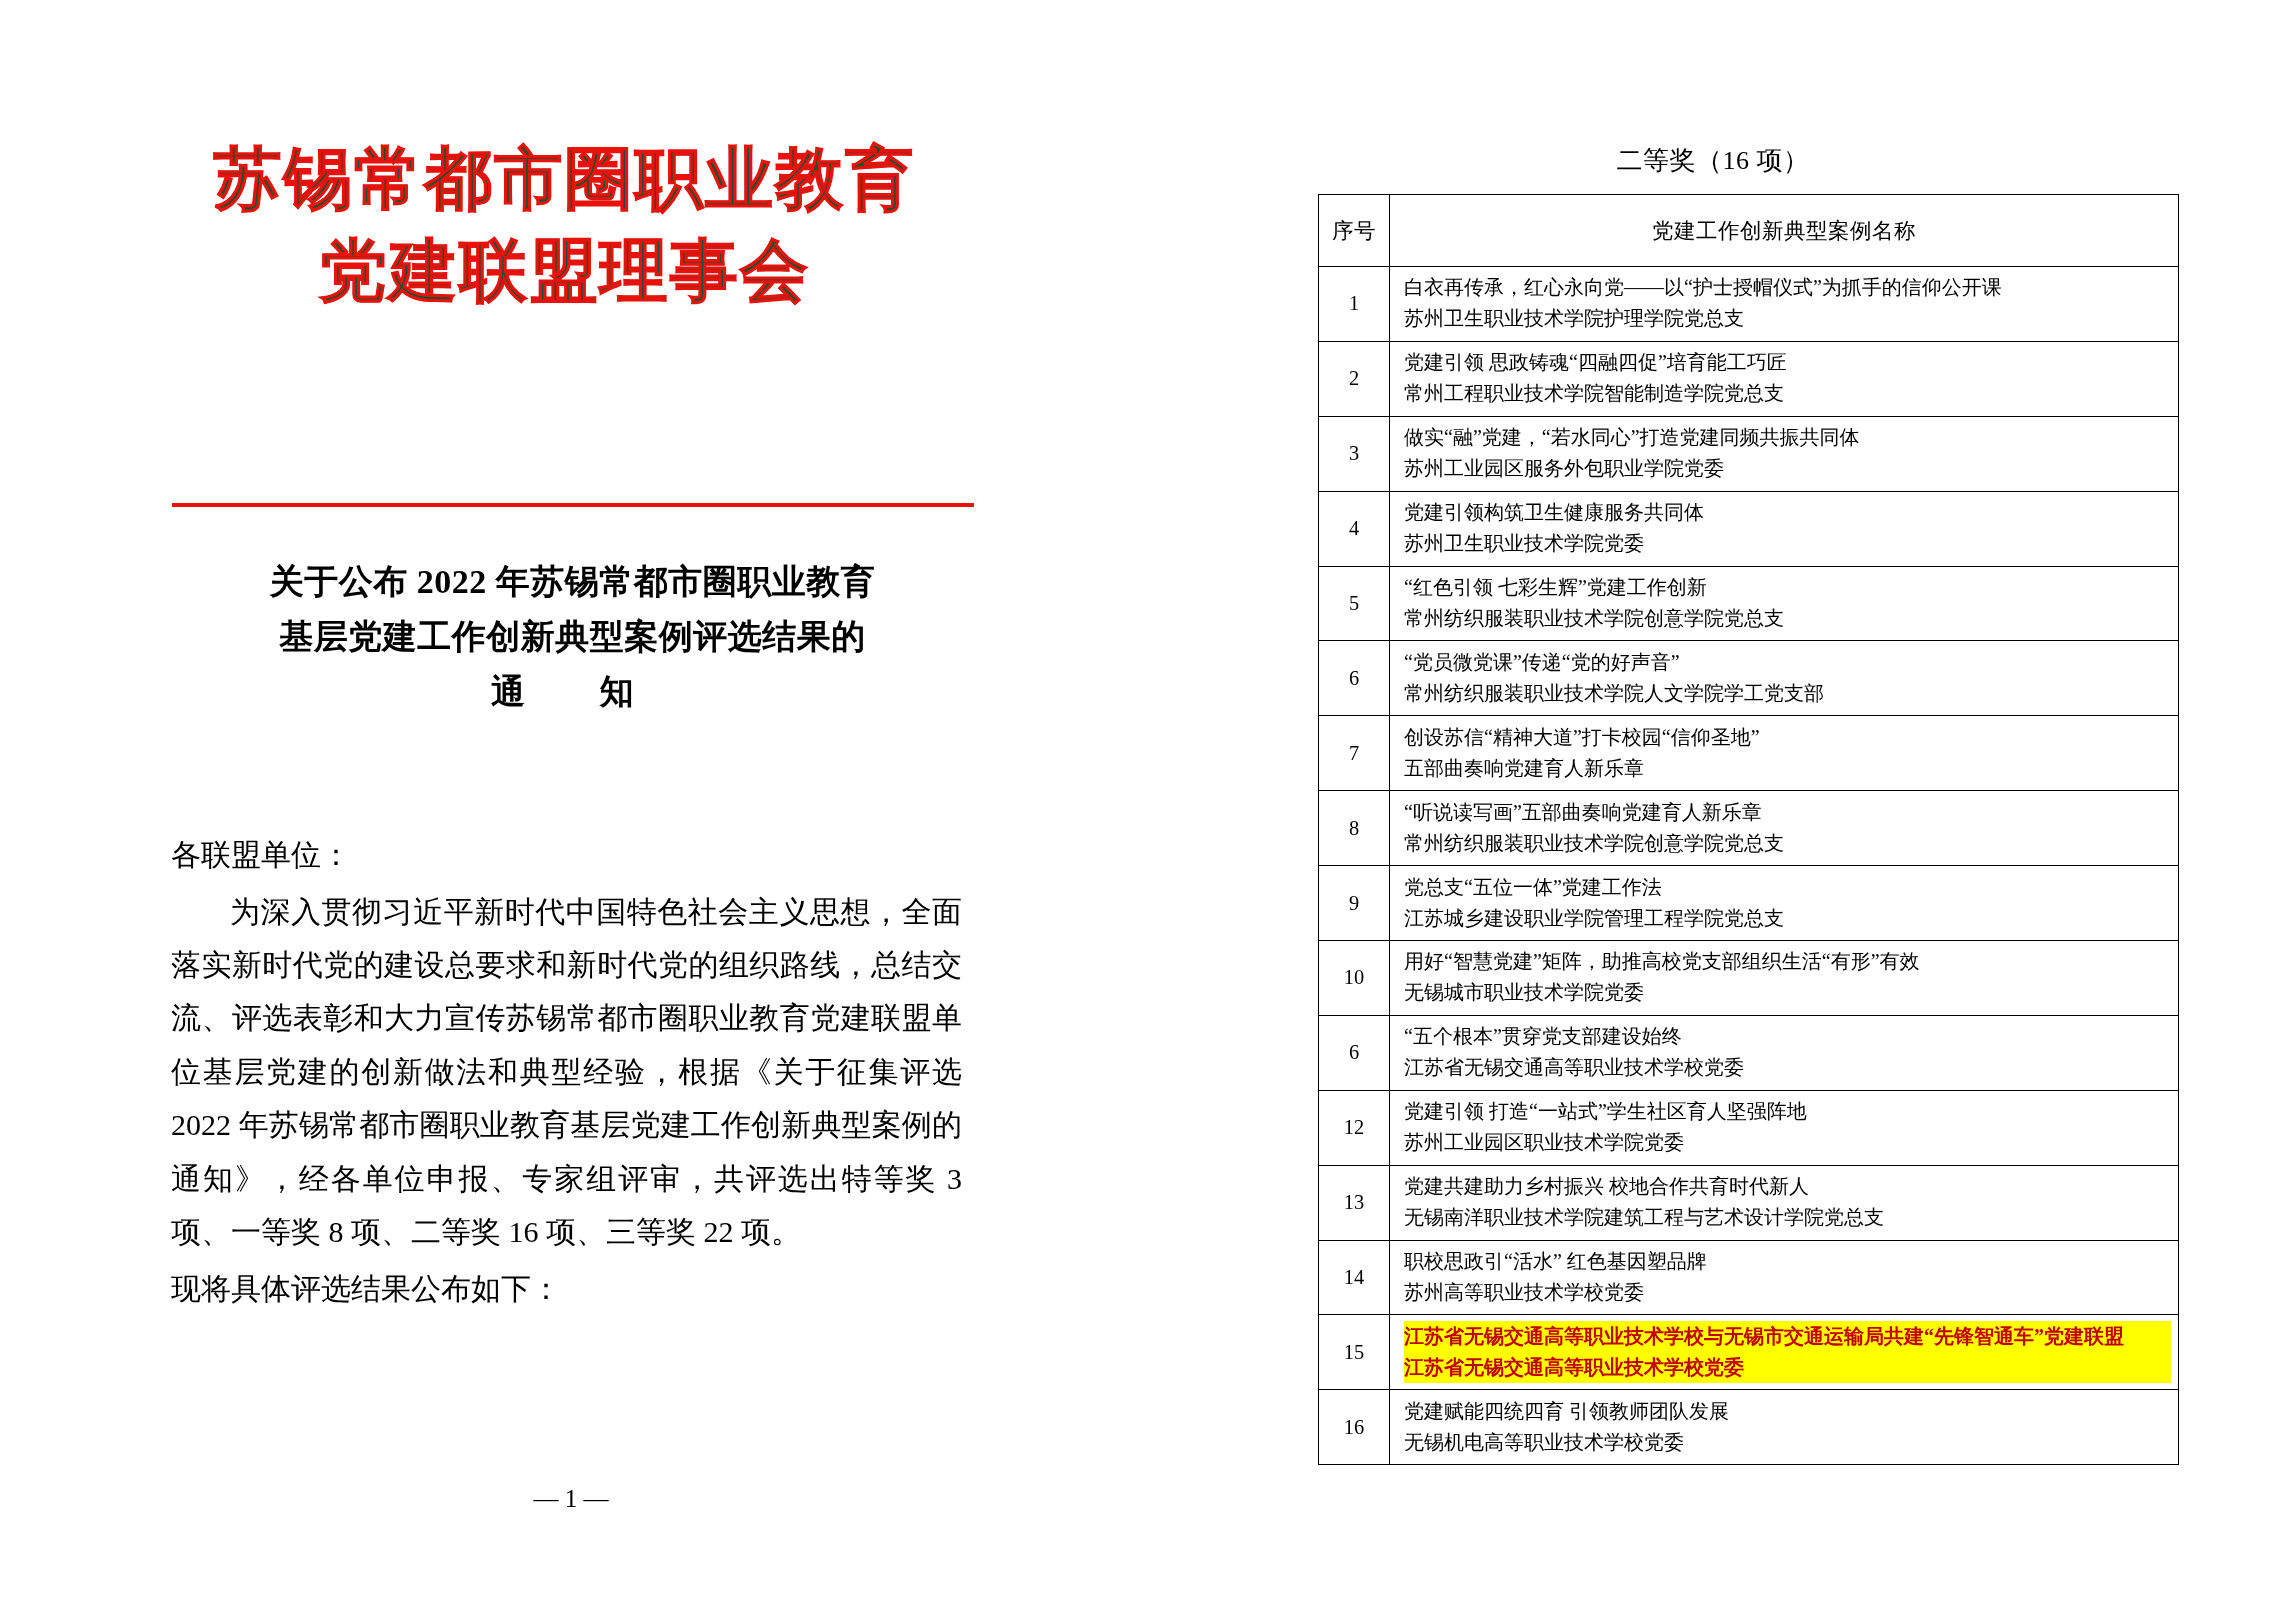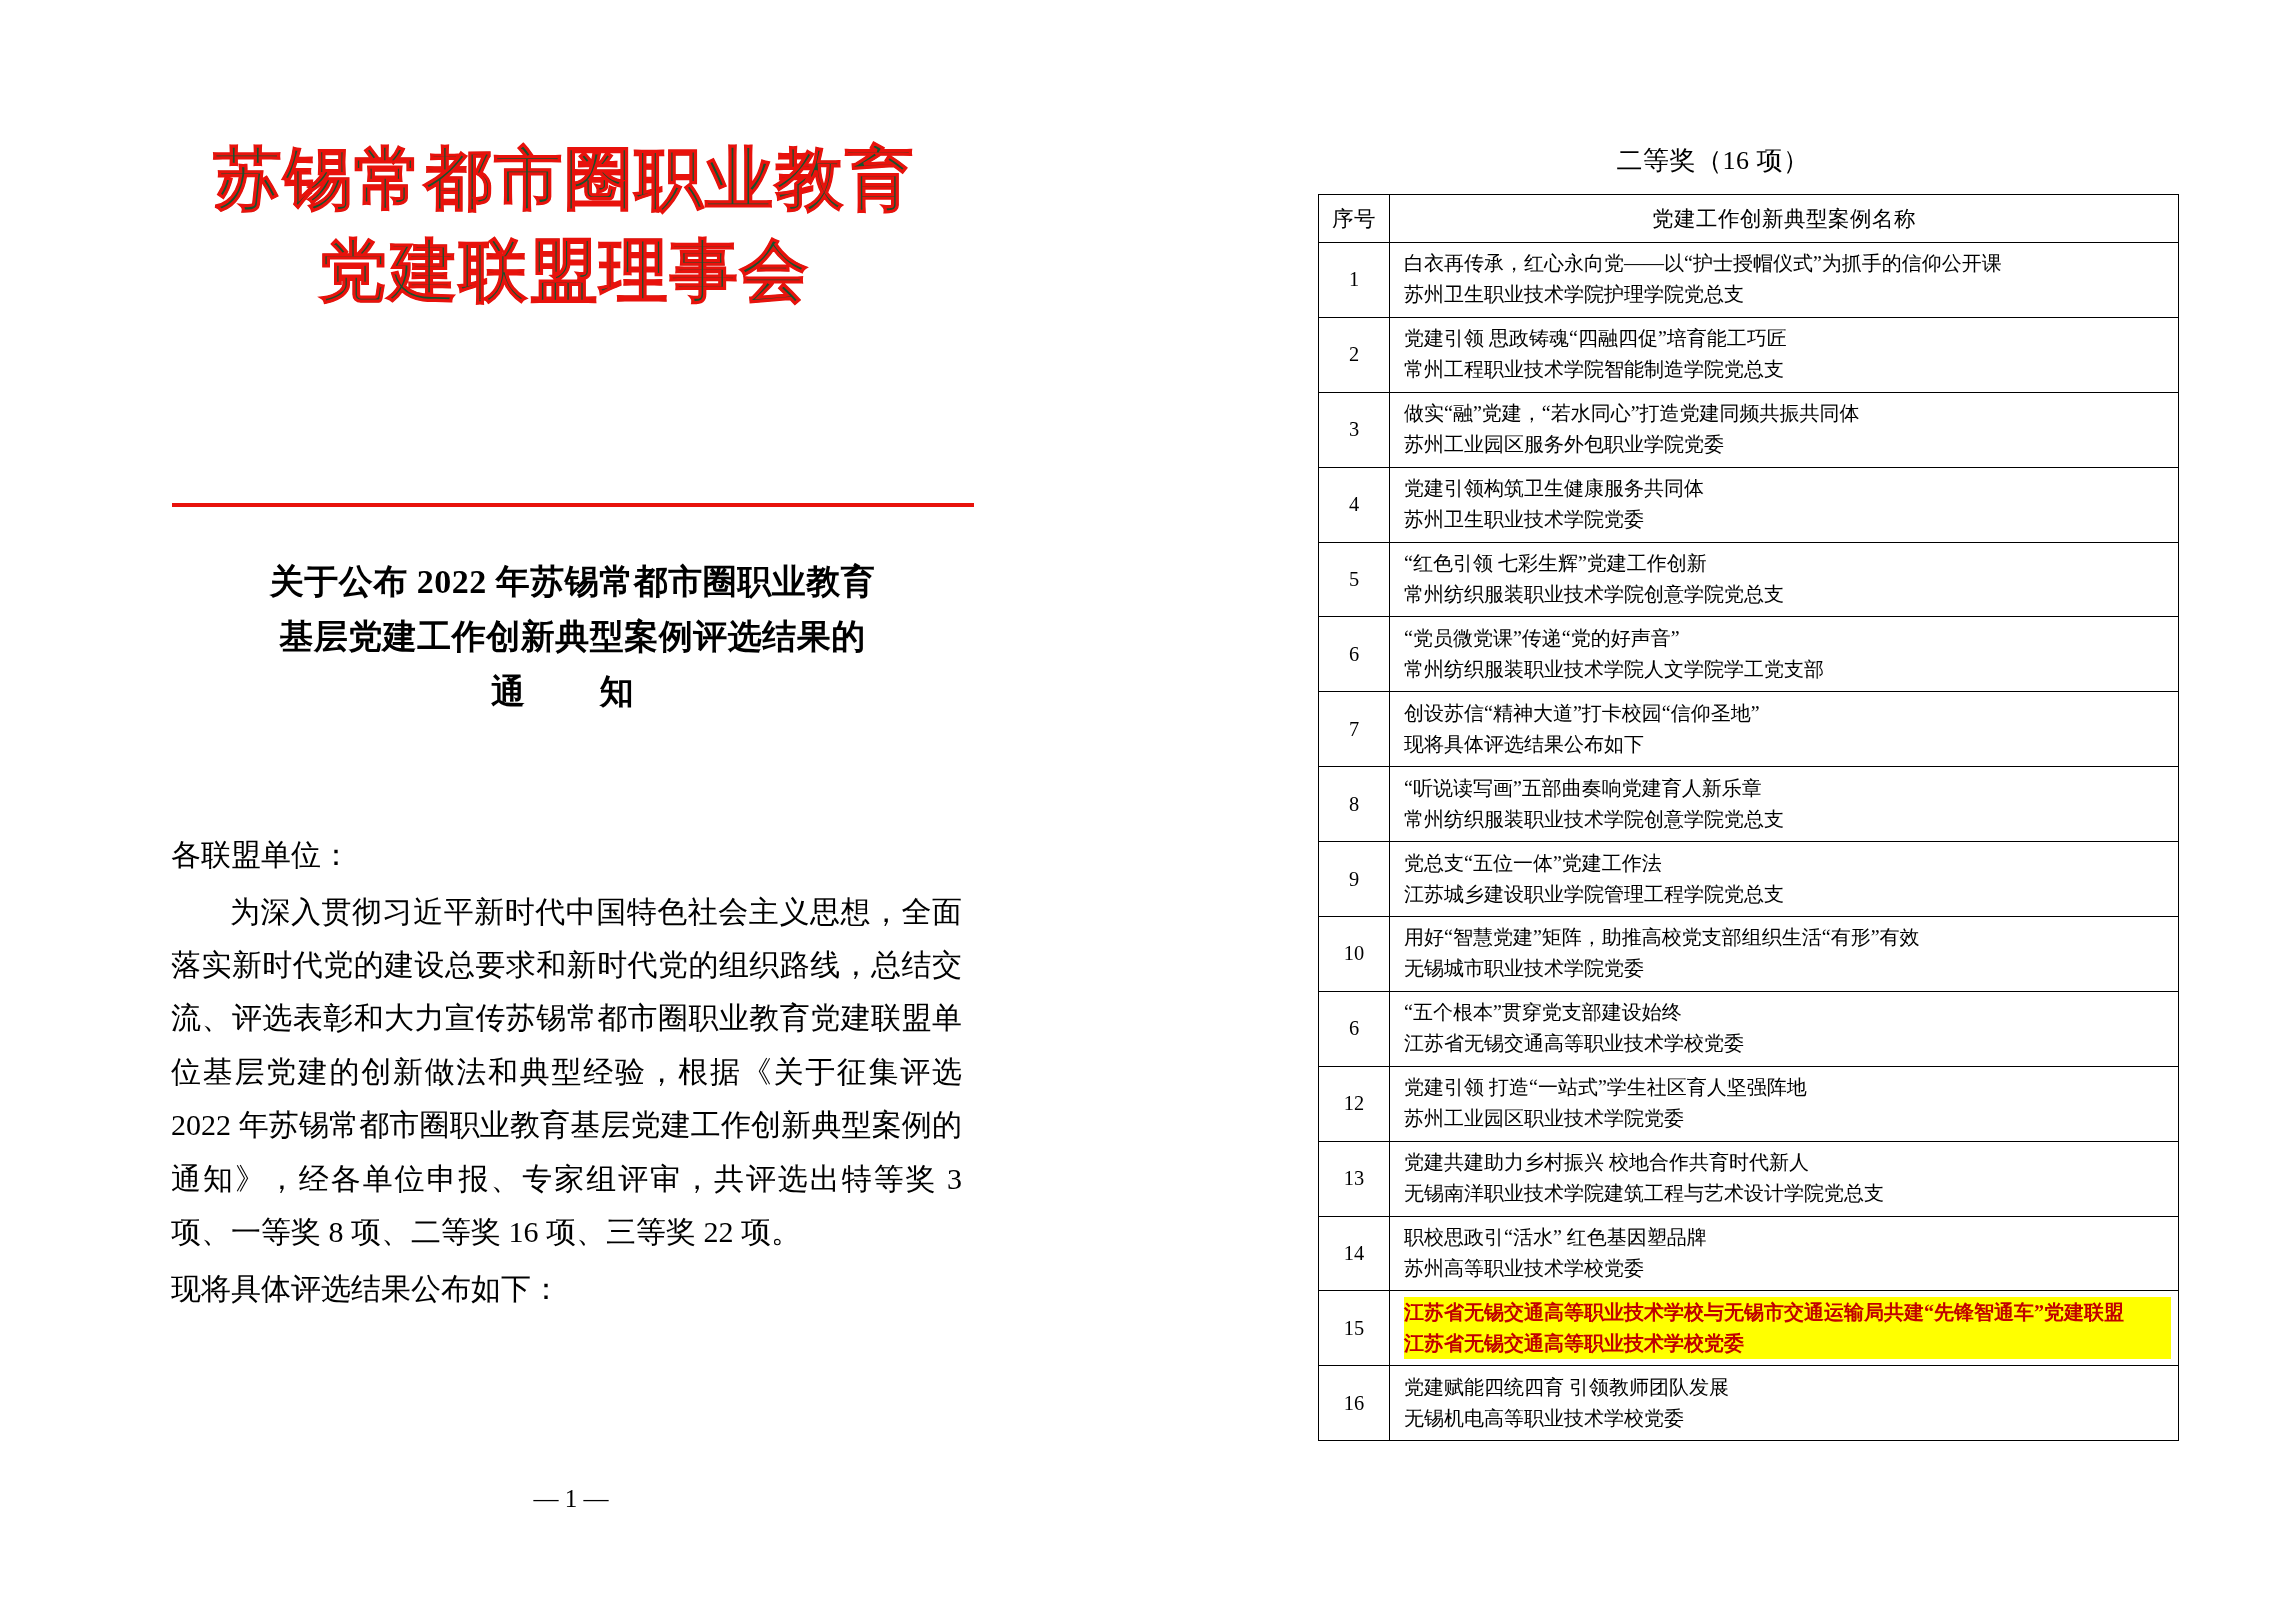--- a/index.html
+++ b/index.html
@@ -119,21 +119,21 @@
   table.cases {
     position: absolute;
     left: 176px;
     top: 194px;
     width: 861px;
     border-collapse: collapse;
     table-layout: fixed;
   }
   table.cases th, table.cases td {
     border: 1.1px solid #000;
-    padding: 0;
+    padding: 12px;
     font-family: "Liberation Serif", serif;
     color: #000;
   }
   table.cases th {
     font-size: 21.5px;
     font-weight: normal;
     height: 47px;
     text-align: center;
     letter-spacing: 0.5px;
   }
@@ -239,21 +239,21 @@
             <td class="idx">6</td>
             <td class="content">
               <span class="case-title">“党员微党课”传递“党的好声音”</span>
               <span class="case-org">常州纺织服装职业技术学院人文学院学工党支部</span>
             </td>
           </tr>
           <tr>
             <td class="idx">7</td>
             <td class="content">
               <span class="case-title">创设苏信“精神大道”打卡校园“信仰圣地”</span>
-              <span class="case-org">现将具体评选结果公布如下</span>
+              <span class="case-org">五部曲奏响党建育人新乐章</span>
             </td>
           </tr>
           <tr>
             <td class="idx">8</td>
             <td class="content">
               <span class="case-title">“听说读写画”五部曲奏响党建育人新乐章</span>
               <span class="case-org">常州纺织服装职业技术学院创意学院党总支</span>
             </td>
           </tr>
           <tr>

